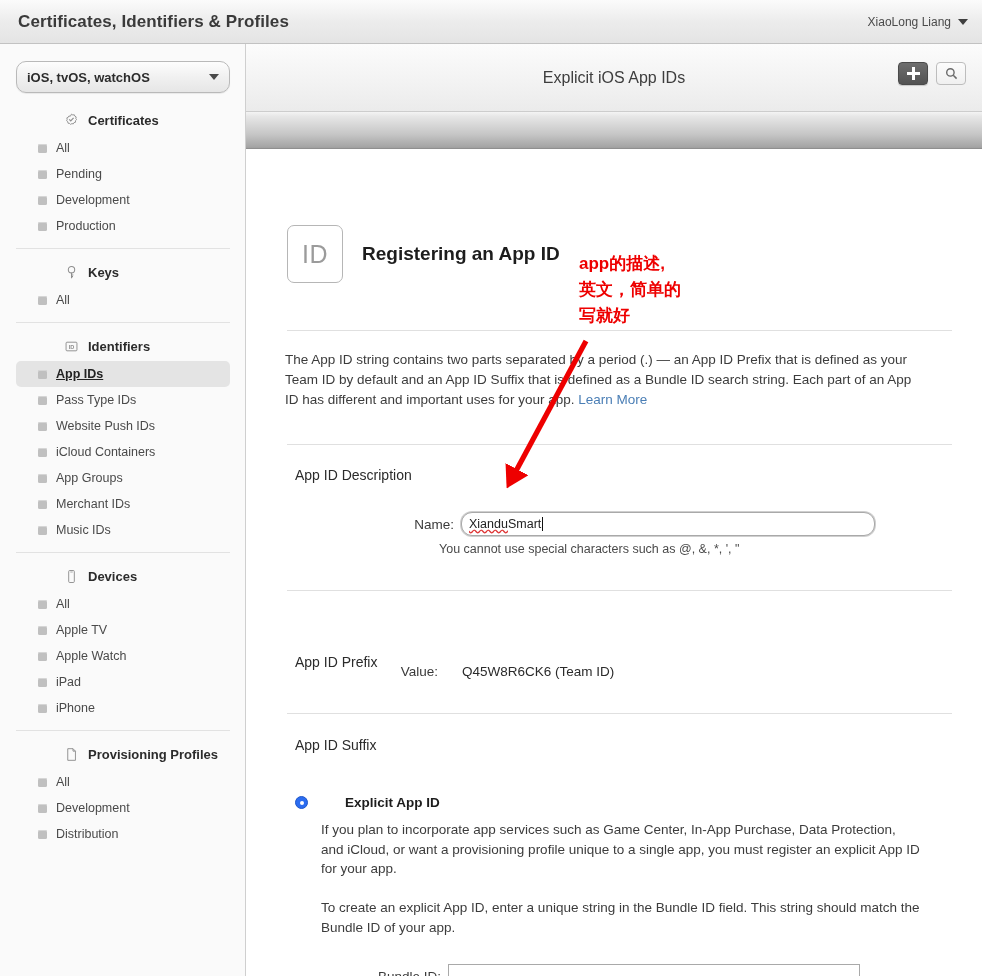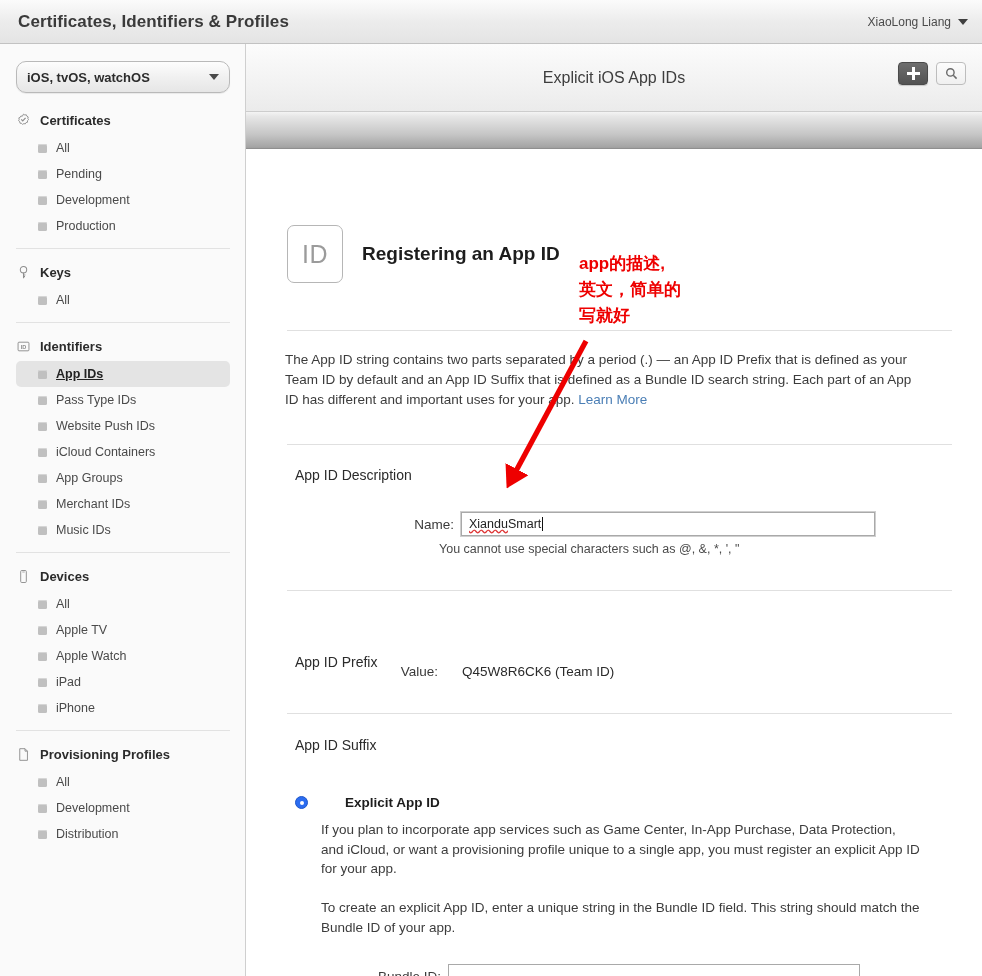--- a/index.html
+++ b/index.html
@@ -65,21 +65,21 @@
     border-right: 5px solid transparent;
     border-top: 6px solid #4a4a4a;
   }
 
   #nav { position: absolute; left: 0; top: 62px; width: 246px; }
   .nav-rule { height: 1px; background: #e2e2e2; margin: 9px 16px 9px 16px; }
 
   .nav-head {
     display: flex; align-items: center; gap: 9px;
     padding: 7px 16px 7px 16px;
-    font-size: 13px; font-weight: bold; color: #2b2b2b;
+    font-size: 13px; font-weight: bold; color: #2b2b2b; margin-left: 48px;
   }
   .nav-head .hicon { width: 15px; height: 15px; flex: 0 0 15px; display:block; }
 
   .nav-item {
     display: flex; align-items: center; gap: 9px;
     margin: 0 16px; padding: 6px 0 6px 22px;
     font-size: 12.5px; color: #4a4a4a;
     border-radius: 5px;
   }
   .nav-item .bullet {
@@ -161,20 +161,21 @@
   .field-row { position: absolute; display: flex; align-items: center; }
   .field-label { font-size: 13.5px; color: #3a3a3a; text-align: right; }
   .field-input {
     background: #fff; border: 1px solid #a9a9a9;
     font-family: "Liberation Sans", sans-serif;
     font-size: 12.5px; color: #222;
     padding: 0 7px; outline: none;
   }
   #name-input {
     box-shadow: 0 0 0 1px #cfcfcf;
+    border-radius: 11px;
   }
   .hint {
     position: absolute; font-size: 12.5px; color: #4a4a4a;
   }
   .squiggle {
     text-decoration: underline wavy #d33;
     text-decoration-skip-ink: none;
   }
 
   .caret-bar {

